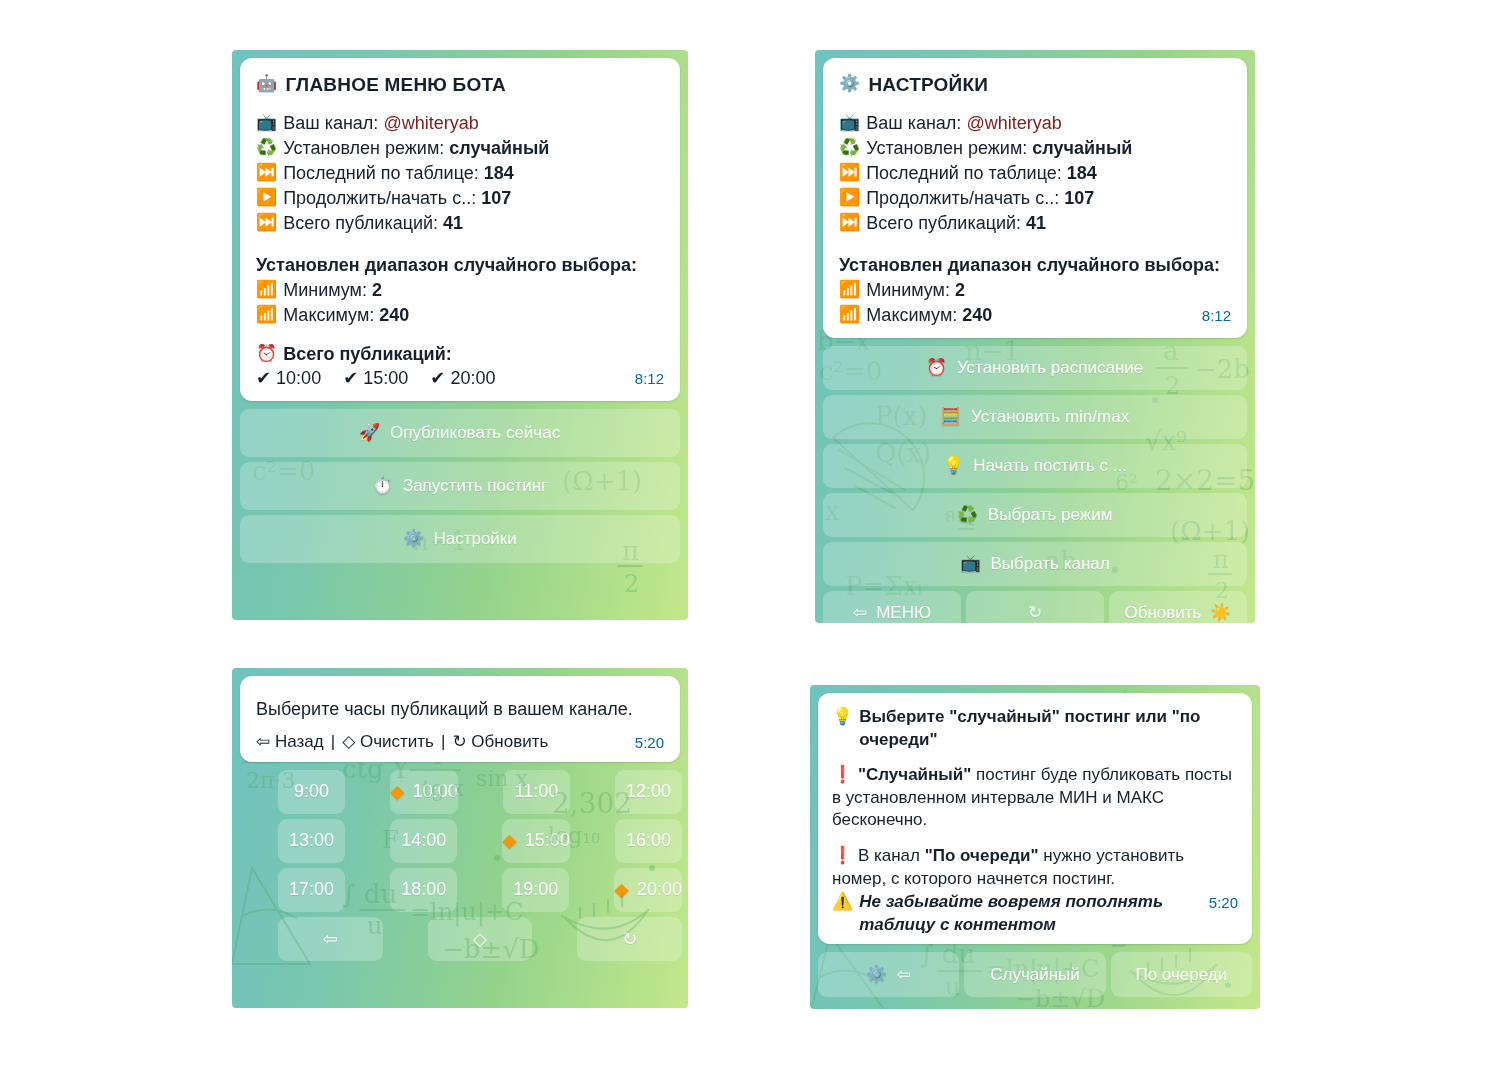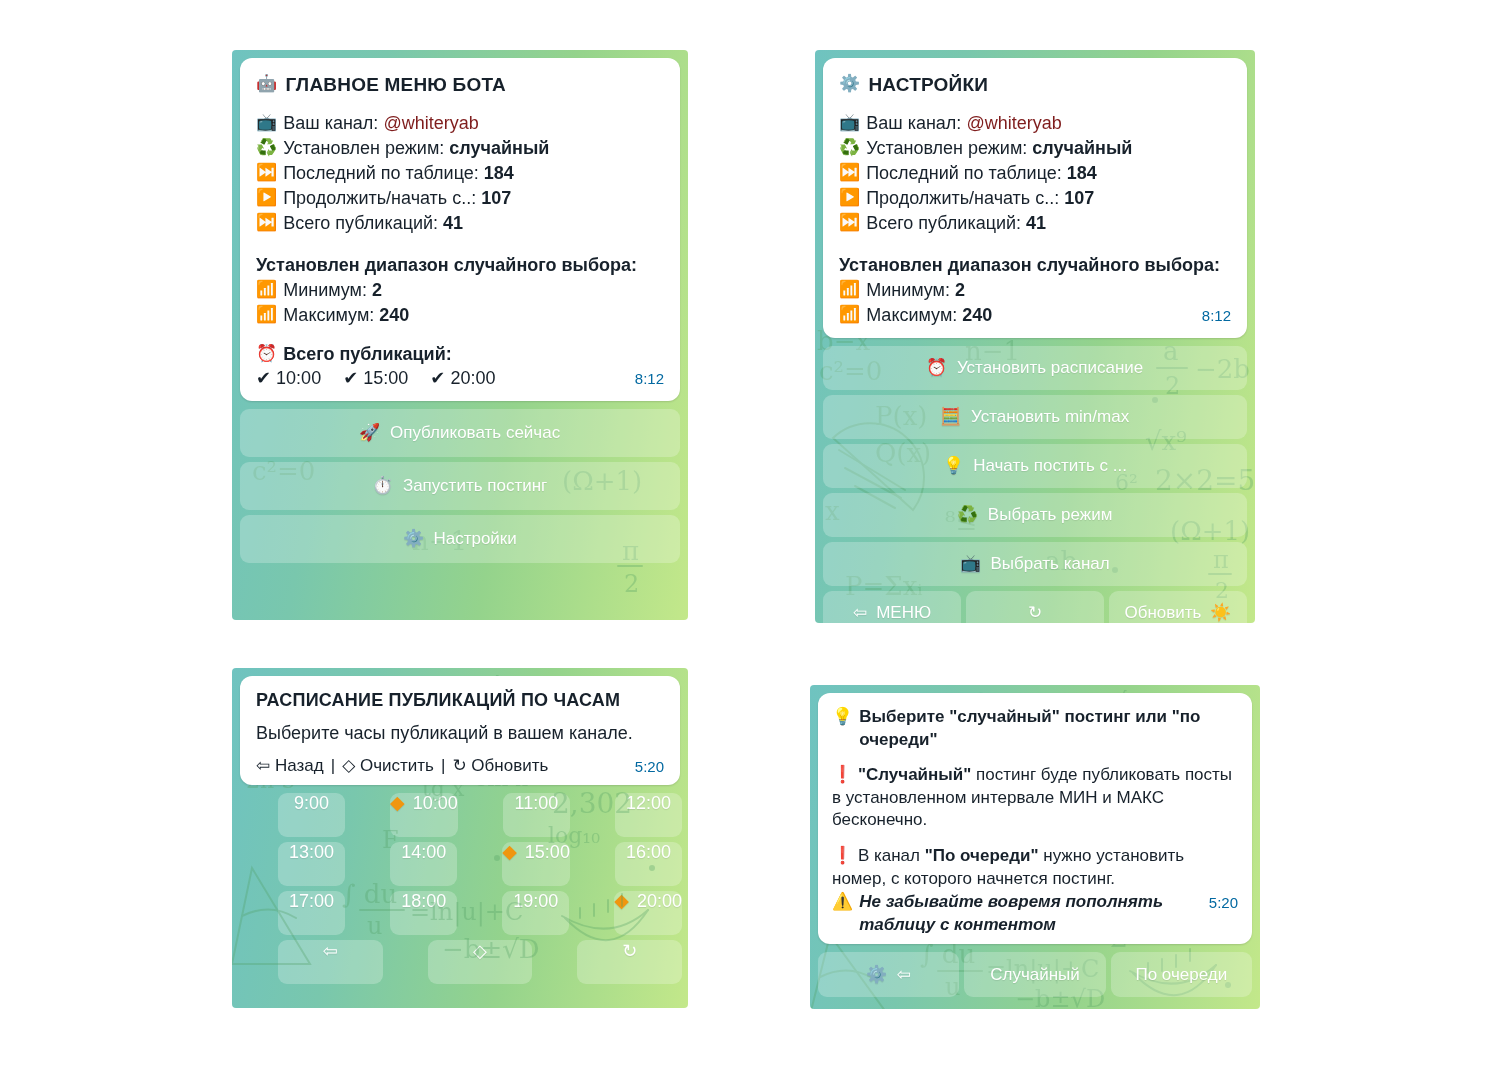--- a/index.html
+++ b/index.html
@@ -101,21 +101,21 @@
   .schedlinks { display: flex; align-items: flex-start; gap: 7px; font-size: 17px; }
   .sep { color: #17212b; }
 
   .gridkb { padding: 0 6px 6px 6px; display: flex; flex-direction: column; gap: 5px; }
   .gridrow { display: flex; gap: 5px; }
   .tile {
     flex: 1 1 0; height: 44px;
     border-radius: 9px;
     background: rgba(255,255,255,.24);
     color:#fff; font-size:18px;
-    display:flex; align-items:flex-start; justify-content:center; gap: 8px;
+    display:flex; align-items:center; justify-content:center; gap: 8px;
     cursor: pointer; user-select: none;
     text-shadow: 0 1px 1px rgba(0,0,0,.10);
     margin-left: 40px;
   }
   .diamond { color: #f0960f; font-size: 19px; line-height: 1; }
 </style>
 </head>
 <body>
 
 <div class="page">
@@ -390,21 +390,20 @@
         <text x="210" y="290" font-size="26" fill="#4f9e62" stroke="none" font-family="DejaVu Serif, serif">−b±√D</text>
         <path d="M330 248 q48 28 86 -6"></path>
         <path d="M333 250 q46 48 83 -8"></path>
         <path d="M348 250 v-10 M362 248 v-12 M376 244 v-12 M390 238 v-12"></path>
         <circle cx="420" cy="200" r="3" fill="#4f9e62" stroke="none"></circle>
         <circle cx="265" cy="190" r="3" fill="#4f9e62" stroke="none"></circle>
       </svg>
     </div>
 
     <div class="bubble">
-      <div class="schedhead">РАСПИСАНИЕ ПУБЛИКАЦИЙ ПО ЧАСАМ</div>
       <div class="spacer-sm"></div>
       <div>Выберите часы публикаций в вашем канале.</div>
       <div class="spacer-sm"></div>
       <div>
         <span class="ts">5:20</span>
         <div class="schedlinks">
           <span><span>⇦</span> <span>Назад</span></span>
           <span class="sep">|</span>
           <span><span>◇</span> <span>Очистить</span></span>
           <span class="sep">|</span>

